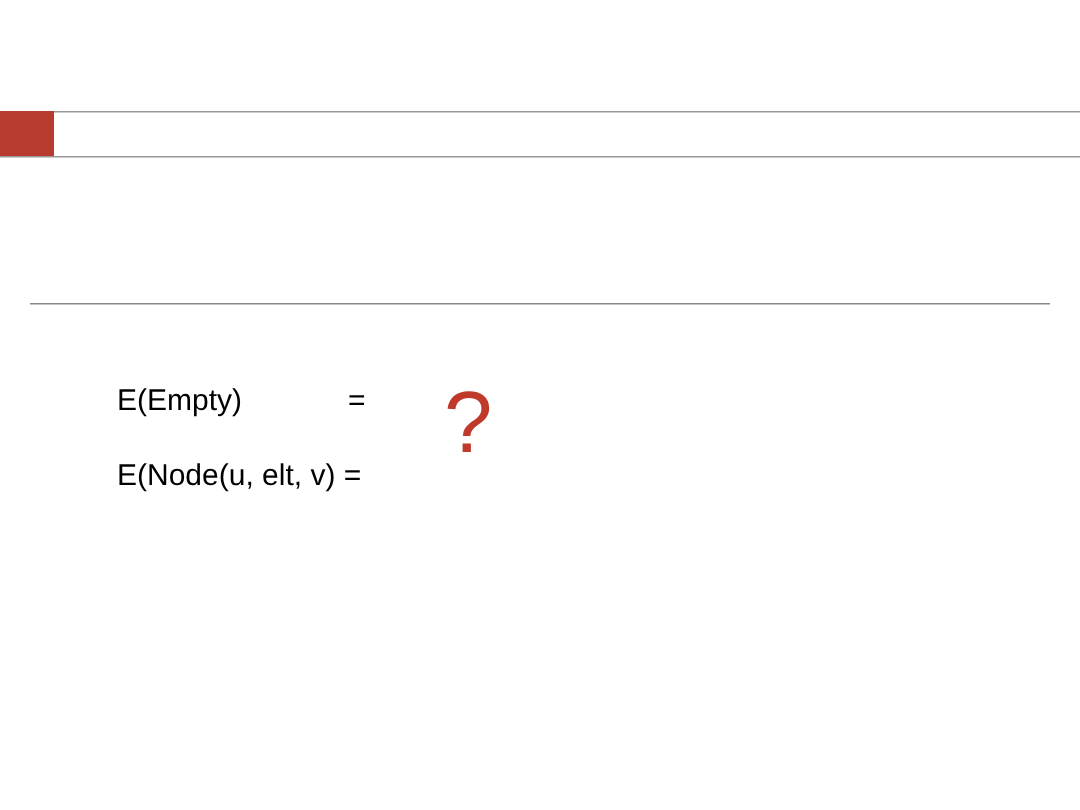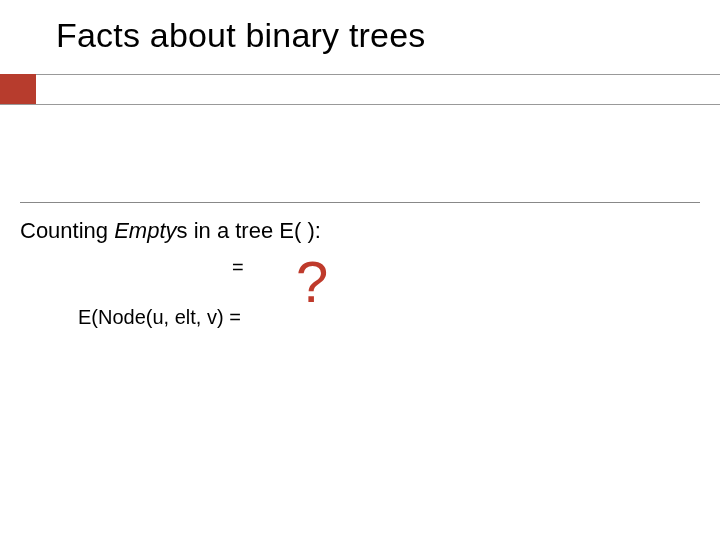--- a/index.html
+++ b/index.html
@@ -17,31 +17,28 @@
   .eq1 { position: absolute; left: 78px; top: 256px; font-size: 20px; }
   .eq1-eq { position: absolute; left: 232px; top: 256px; font-size: 20px; }
   .eq2 { position: absolute; left: 78px; top: 306px; font-size: 20px; }
   .qmark { position: absolute; left: 296px; top: 248px; font-size: 58px; color: #bf3a2b; font-weight: 400; }
 </style>
 </head>
 <body>
 
 <div class="slide">
 
-  <div class="title">Facts about binary trees</div>
 
   <div class="bar-line-top"></div>
   <div class="bar-accent"></div>
   <div class="bar-line-bot"></div>
 
 
   <div class="rule"></div>
 
-  <div class="counting">
-    <span>Counting </span><span class="empty-ital">Empty</span><span>s</span><span> in a tree E( ):</span>
-  </div>
 
+  <div class="eq1">E(Empty)</div>
   <div class="eq1-eq">=</div>
   <div class="eq2">E(Node(u, elt, v) =</div>
 
   <div class="qmark">?</div>
 
 </div>
 
 </body></html>

